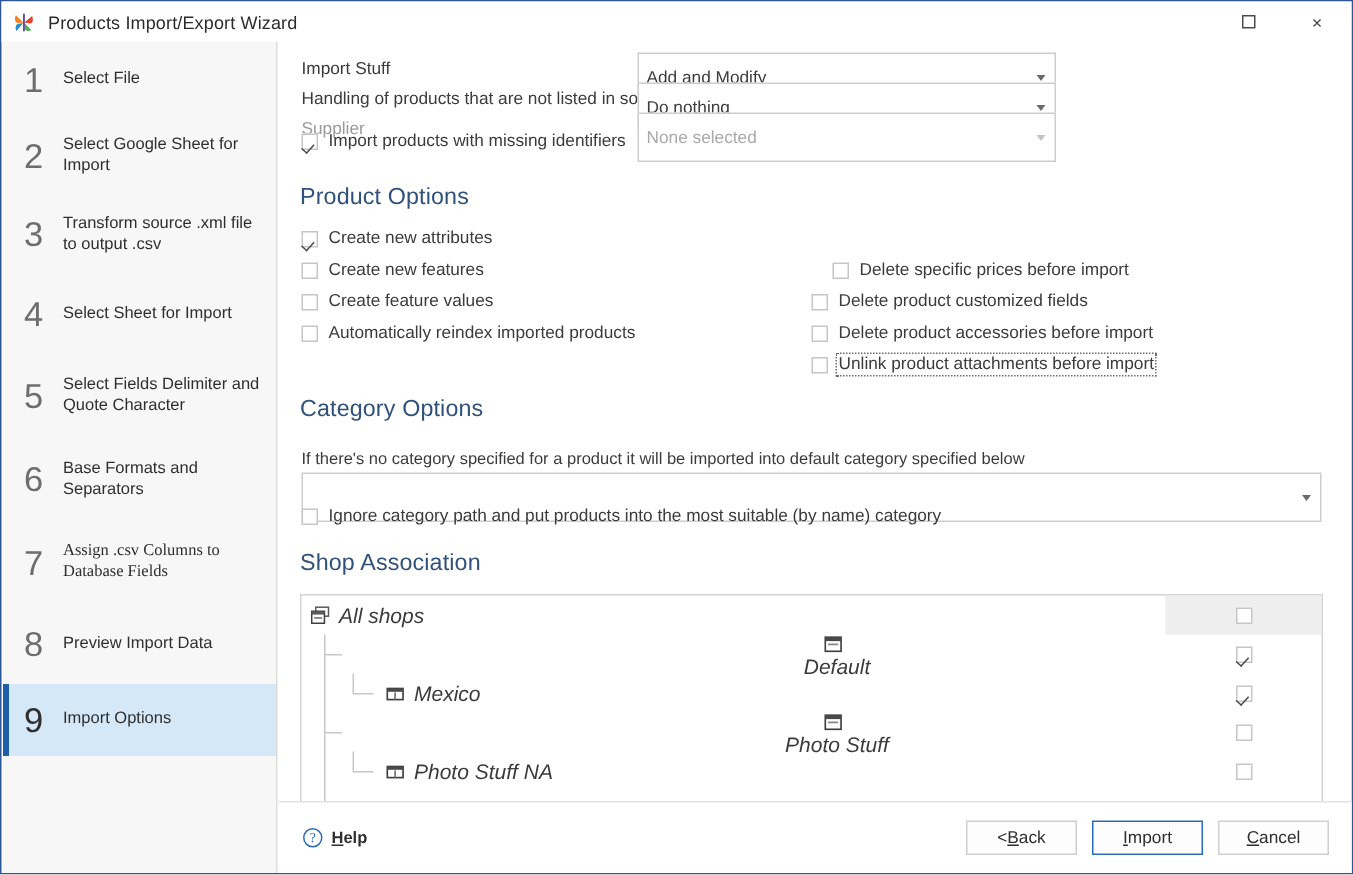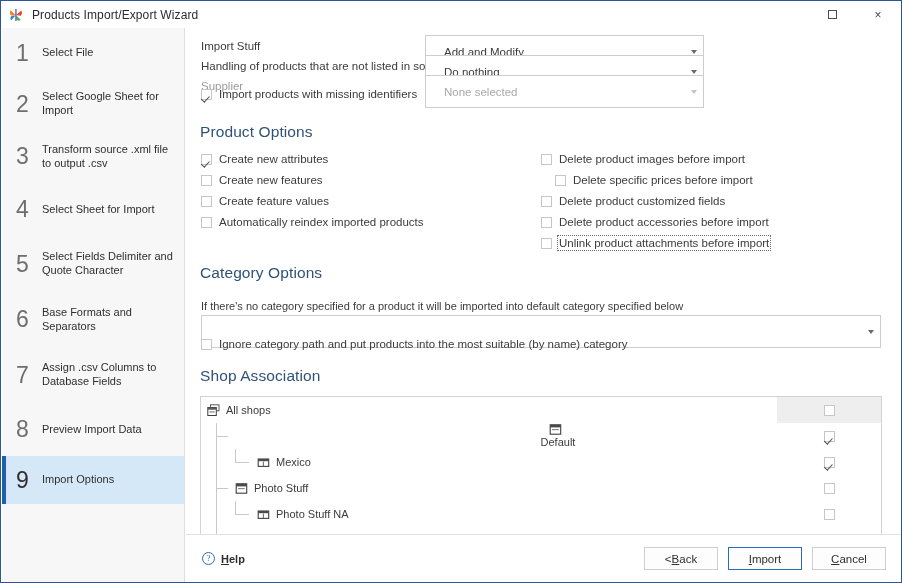--- a/index.html
+++ b/index.html
@@ -71,21 +71,21 @@
   .row {
     position:absolute; height:19px; display:flex; align-items:center;
   }
   .flabel { font-size:11.5px; color:#3b3b3b; }
   .flabel.dim { color:#9a9a9a; }
   .combo {
     position:absolute;
     height:33px; border:1px solid #cdcdcd; background:#ffffff;
     display:flex; align-items:center;
     font-size:11.5px; color:#3b3b3b;
-    padding-left:18px;
+    padding-left:5px;
   }
   .combo .arr {
     margin-left:auto; margin-right:6px;
     width:0; height:0;
     border-left:3.5px solid transparent; border-right:3.5px solid transparent;
     border-top:4px solid #6b6b6b;
   }
   .combo.disabled { color:#a8a8a8; }
   .combo.disabled .arr { border-top-color:#c3c3c3; }
   
@@ -115,21 +115,21 @@
     overflow:hidden;
   }
   .tnode {
     position:relative; height:26px; display:flex; align-items:center;
   }
   .tnode .cbcol {
     position:absolute; right:0; top:0; width:104px; height:26px;
     display:flex; align-items:center; justify-content:center;
   }
   .tnode.hl .cbcol { background:#eeeeee; }
-  .tname { font-size:11px; color:#3b3b3b; }
+  .tname { font-size:14px; color:#3b3b3b;font-style:italic; }
   .ticon { width:13px; height:13px; margin-right:6px; position:relative; flex:0 0 13px; }
   .conn { position:absolute; border-left:1px solid #c8c8c8; }
   .connh { position:absolute; border-top:1px solid #c8c8c8; }
   
   .footer {
     position:absolute; left:0; bottom:0; width:715px; height:48px;
     background:#ffffff; border-top:1px solid #e2e2e2;
     display:flex; align-items:center;
   }
   .help {
@@ -205,21 +205,21 @@
       <div class="lbl" style="max-width:132px;">Select Fields Delimiter and Quote Character</div>
     </div>
 
     <div class="step" style="height:55px;">
       <div class="num">6</div>
       <div class="lbl" style="max-width:136px;">Base Formats and Separators</div>
     </div>
 
     <div class="step" style="height:56px;">
       <div class="num">7</div>
-      <div class="lbl" style="max-width:134px;">Assign .csv Columns to Database Fields</div>
+      <div class="lbl" style="max-width:134px;font-family:Liberation Serif, serif;">Assign .csv Columns to Database Fields</div>
     </div>
 
     <div class="step" style="height:53px;">
       <div class="num">8</div>
       <div class="lbl">Preview Import Data</div>
     </div>
 
     <div class="step active" style="height:48px;">
       <div class="num">9</div>
       <div class="lbl">Import Options</div>
@@ -271,24 +271,20 @@
       </div>
       <div class="cbrow" style="position:absolute; left:15px; top:167px;">
         <span class="cb"></span>
         <span class="t">Create feature values</span>
       </div>
       <div class="cbrow" style="position:absolute; left:15px; top:188px;">
         <span class="cb"></span>
         <span class="t">Automatically reindex imported products</span>
       </div>
 
-      <div class="cbrow" style="position:absolute; left:355px; top:125px;">
-        <span class="cb"></span>
-        <span class="t">Delete product images before import</span>
-      </div>
       <div class="cbrow" style="position:absolute; left:353px; top:146px;padding-left:16px;">
         <span class="cb"></span>
         <span class="t">Delete specific prices before import</span>
       </div>
       <div class="cbrow" style="position:absolute; left:355px; top:167px;">
         <span class="cb"></span>
         <span class="t">Delete product customized fields</span>
       </div>
       <div class="cbrow" style="position:absolute; left:355px; top:188px;">
         <span class="cb"></span>
@@ -356,21 +352,21 @@
               <rect x="1.2" y="3" width="10.5" height="2.2" fill="#4a4a4a"></rect>
               <rect x="5.8" y="5.6" width="1.2" height="4.6" fill="#7a7a7a"></rect>
             </svg>
           </span>
           <span class="tname">Mexico</span>
           <span class="cbcol">
             <span class="cb on"></span>
           </span>
         </div>
 
-        <div class="tnode" style="padding-left:34px;">
+        <div class="tnode" style="padding-left:34px;flex-direction:column;">
           <span class="connh" style="left:15px; top:13px; width:12px;"></span>
           <span class="ticon">
             <svg width="13" height="13" viewBox="0 0 13 13">
               <rect x="1.2" y="1.8" width="10.5" height="9.4" fill="#fff" stroke="#3f3f3f" stroke-width="1.1"></rect>
               <rect x="1.2" y="1.8" width="10.5" height="2.6" fill="#4a4a4a"></rect>
               <rect x="3" y="6" width="6.8" height="1.2" fill="#8a8a8a"></rect>
             </svg>
           </span>
           <span class="tname">Photo Stuff</span>
           <span class="cbcol">

